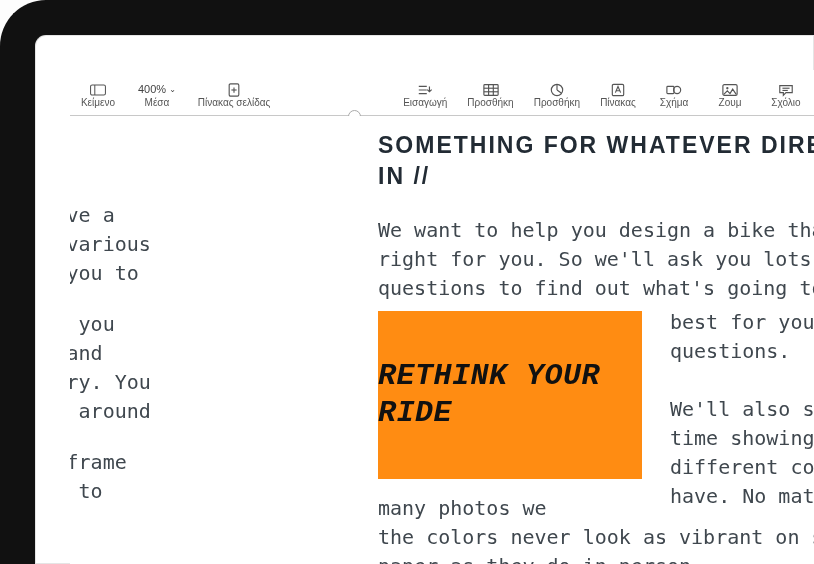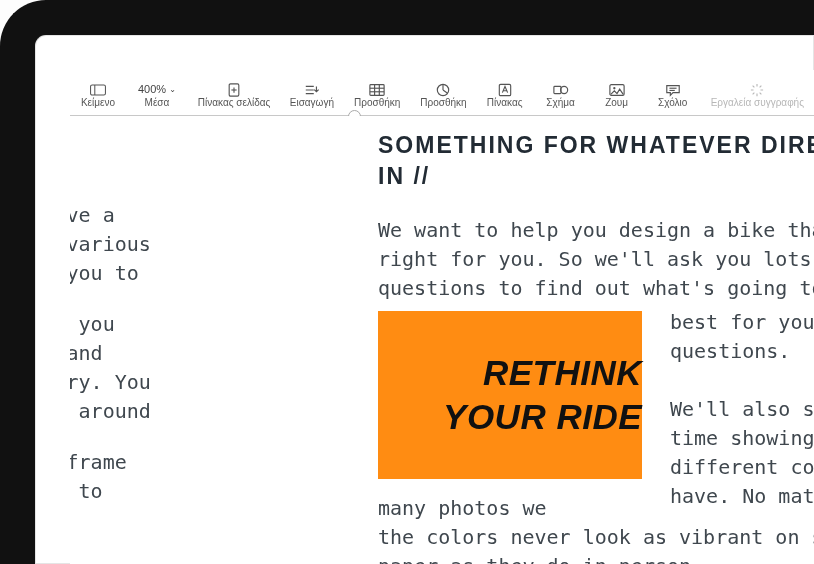--- a/index.html
+++ b/index.html
@@ -203,26 +203,26 @@
     top: 187px;
     left: 0;
     width: 264px;
     height: 168px;
     background: #ff8c12;
     display: flex;
     align-items: center;
     justify-content: center;
   }
   .callout .inner {
-    font-family: Liberation Sans, sans-serif;
+    font-family: Liberation Mono, monospace;
     font-weight: 800;
     font-style: italic;
-    font-size: 35px;
+    font-size: 30px;
     line-height: 1.25;
-    text-align: right;
+    text-align: left;
     color: #111;
     letter-spacing: 0.5px;
   }
 
   
   .wrapA {
     position: absolute;
     top: 184px;
     left: 292px;
     width: 380px;
@@ -357,28 +357,20 @@
           <span class="glyph">
             <svg viewBox="0 0 18 14">
                 <path d="M2 2h14v8H9l-3 3v-3H2z"></path>
                 <line x1="5" y1="5" x2="13" y2="5"></line>
                 <line x1="5" y1="7.5" x2="11" y2="7.5"></line>
               </svg>
           </span>
           <span class="lbl">Σχόλιο</span>
         </div>
 
-        <div class="tlitem disabled">
-          <span class="glyph">
-            <svg viewBox="0 0 16 16">
-                <path d="M8 1v3M8 12v3M1 8h3M12 8h3M3 3l2 2M11 11l2 2M13 3l-2 2M5 11l-2 2"></path>
-              </svg>
-          </span>
-          <span class="lbl">Εργαλεία συγγραφής</span>
-        </div>
       </div>
     </div>
 
     <div class="ruler-sep">
       <div class="handle"></div>
     </div>
 
     <div class="docwrap">
       <div class="docinner">
 

